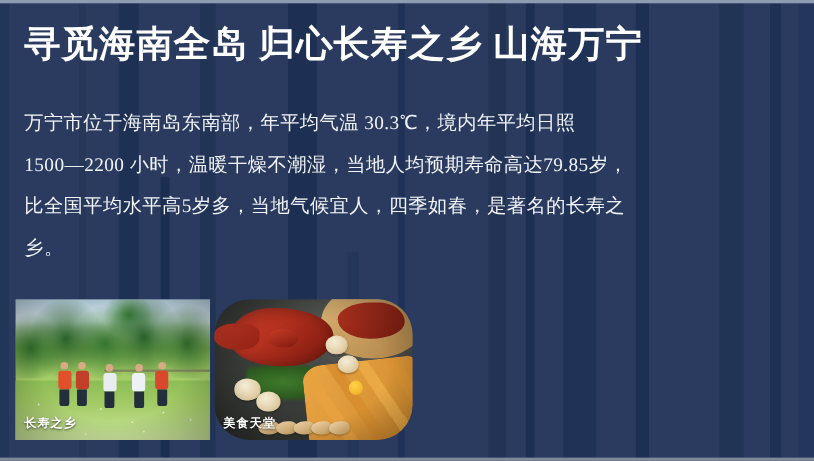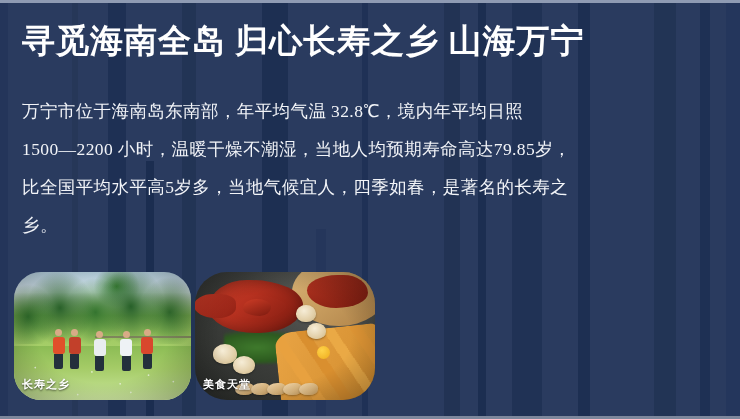--- a/index.html
+++ b/index.html
@@ -62,21 +62,21 @@
     display:flex;
     gap:4px;
   }
   .photo {
     position:relative;
     height:128px;
     overflow:hidden;
   }
   .photo.p1 { width:175px; }
   .photo.p2 { width:172px; }
-  .photo.p3 { width:177px;border-radius:27px; }
+  .photo.p3 { width:177px; }
   .photo.p4 { width:180px;border-radius:32px; }
   .caption {
     position:absolute;
     left:8px; bottom:8px;
     font-size:11px;
     font-weight:bold;
     color:#ffffff;
     text-shadow:0 1px 2px rgba(0,0,0,0.65);
     letter-spacing:1px;
     z-index:9;
@@ -392,21 +392,21 @@
     <div class="stripe" style="left:700px; width:10px;  height:419px; background:#1e3054;"></div>
     <div class="stripe" style="left:726px; width:14px;  height:419px; background:#24365c;"></div>
   </div>
 
   <div class="topline"></div>
   <div class="botline"></div>
 
   <div class="text-wrap">
     <div class="title">寻觅海南全岛  归心长寿之乡  山海万宁</div>
     <div class="body-text">
-      <p>万宁市位于海南岛东南部，年平均气温 32.8℃，境内年平均日照</p>
+      <p>万宁市位于海南岛东南部，年平均气温 30.3℃，境内年平均日照</p>
       <p>1500—2200 小时，温暖干燥不潮湿，当地人均预期寿命高达79.85岁，</p>
       <p>比全国平均水平高5岁多，当地气候宜人，四季如春，是著名的长寿之</p>
       <p>乡。</p>
     </div>
   </div>
 
   <div class="photos">
 
 
 

